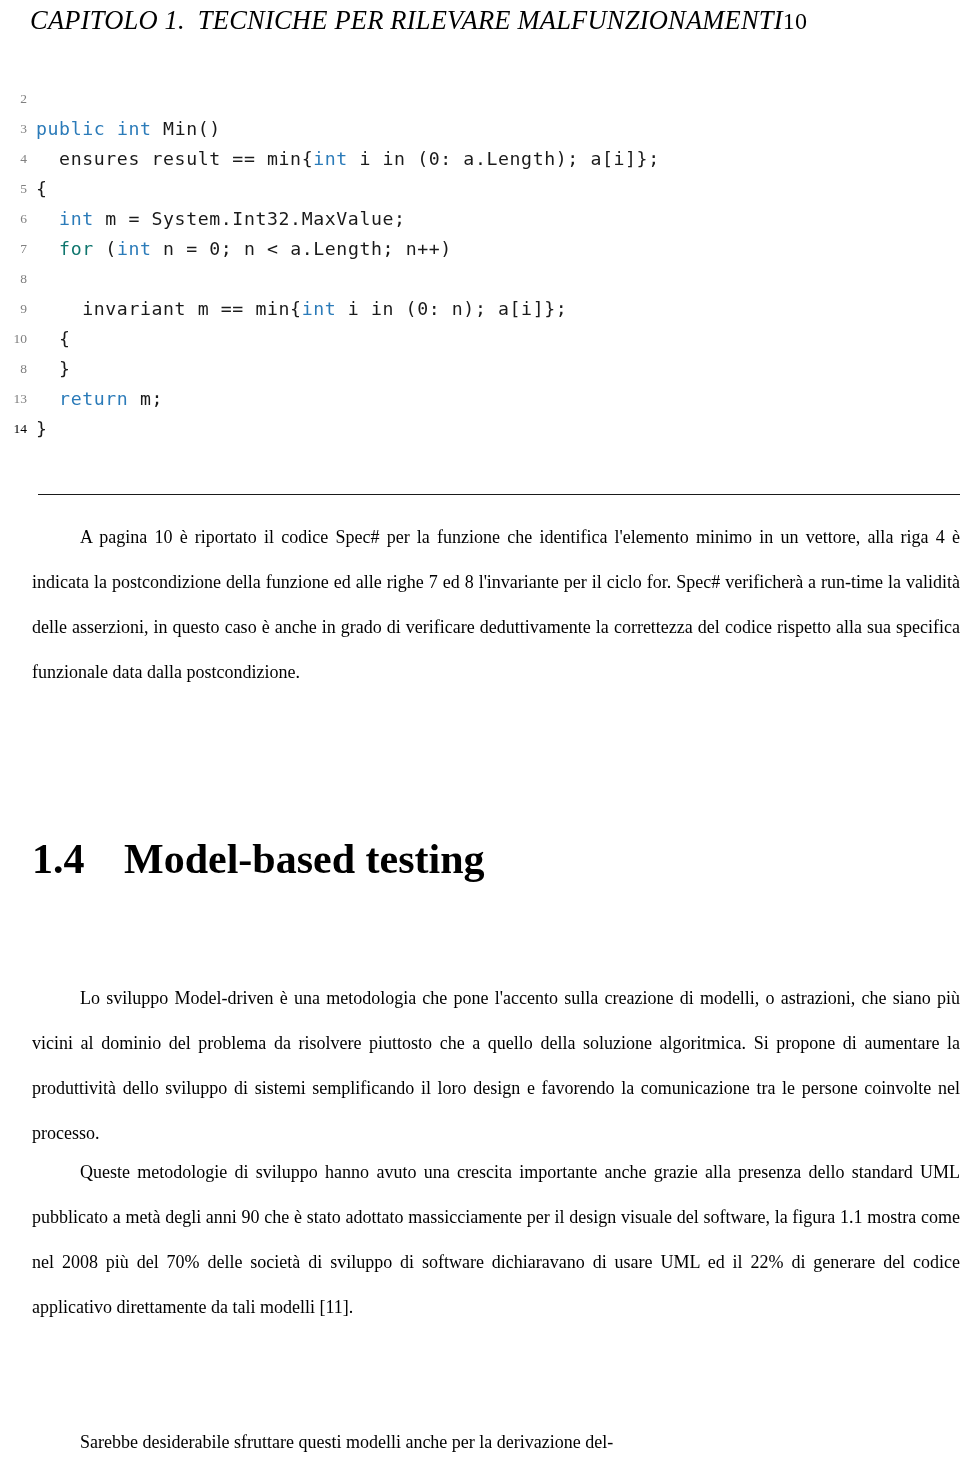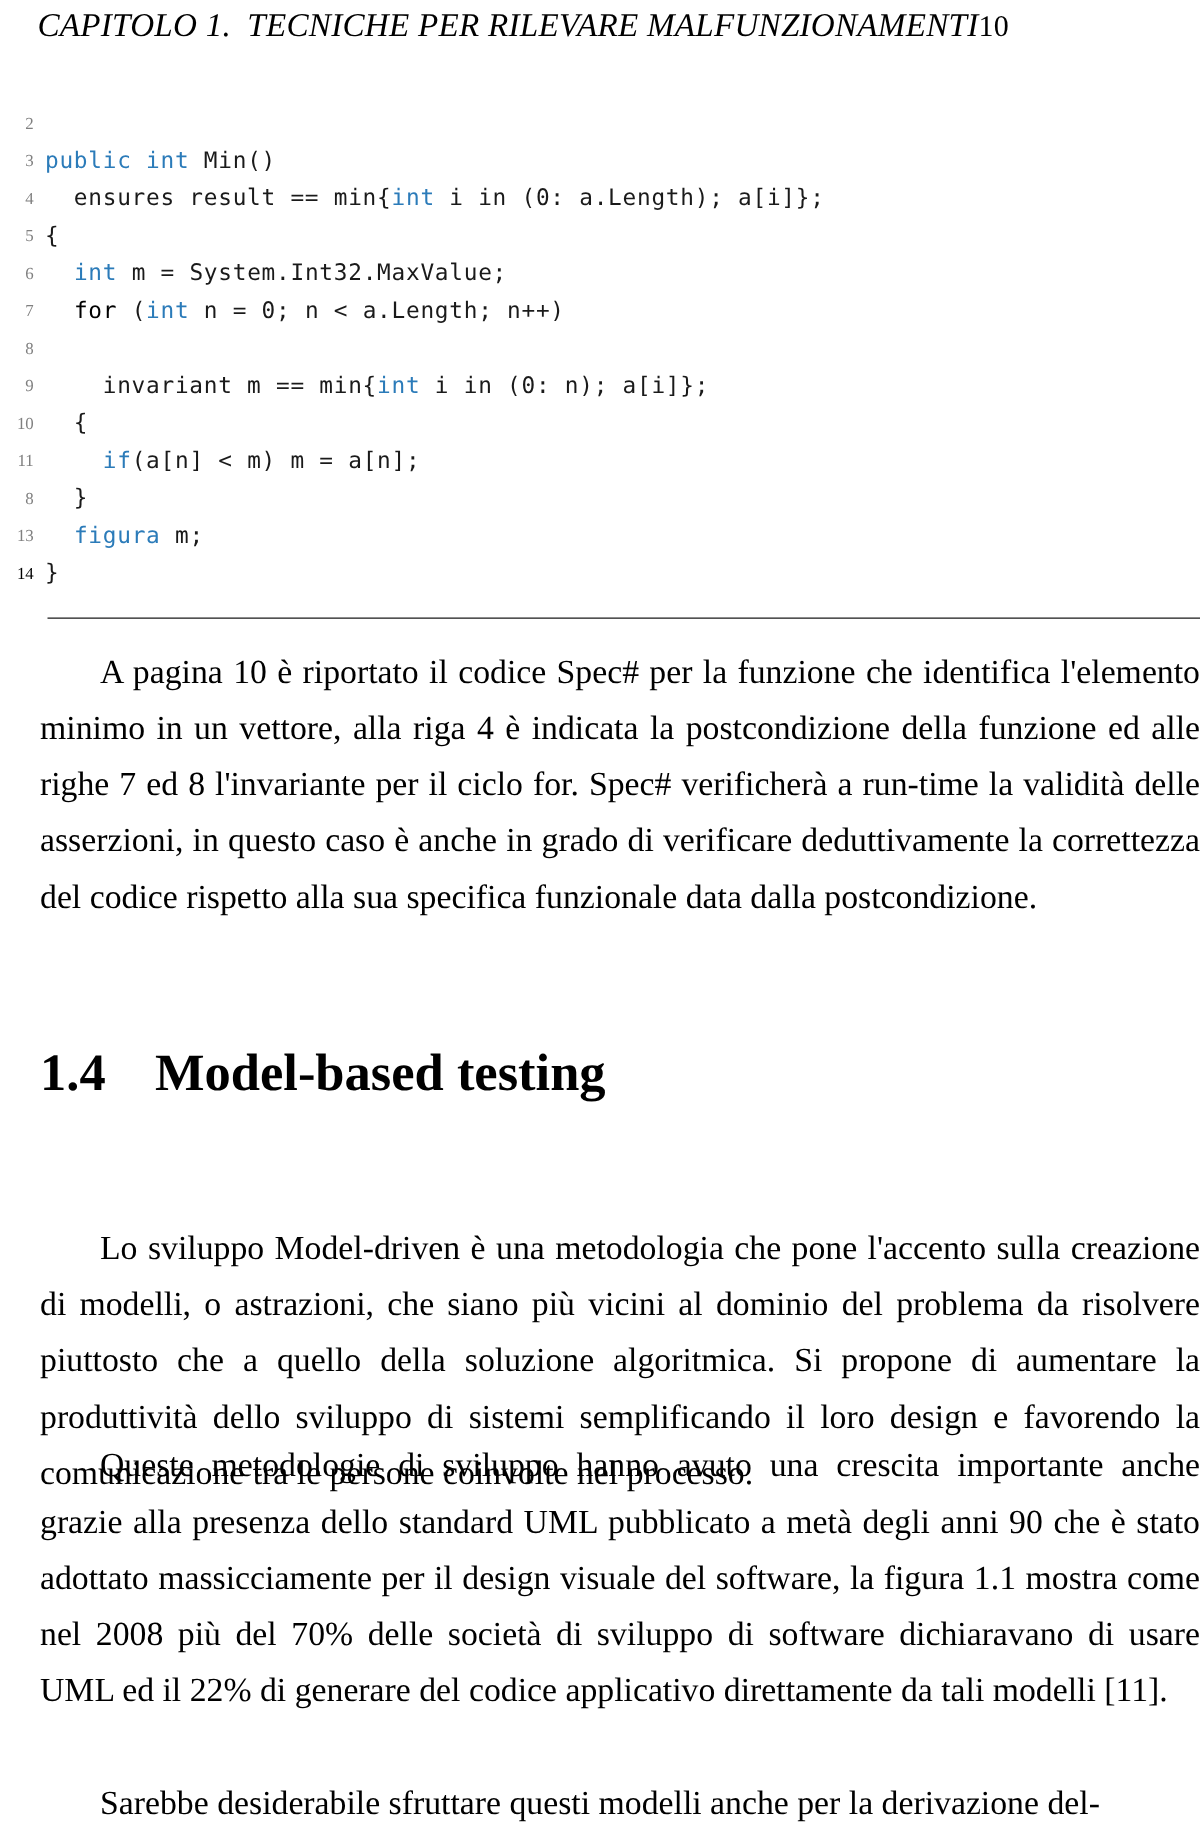--- a/index.html
+++ b/index.html
@@ -85,21 +85,21 @@
     width: 922px;
     height: 0;
     border-top: 1.6px solid #1a1a1a;
   }
 
   
   .prose {
     position: absolute;
     left: 32px;
     width: 928px;
-    font-size: 27px;
+    font-size: 18px;
     line-height: 45px;
     text-align: justify;
     text-justify: inter-word;
   }
   .prose p {
     margin: 0;
     text-indent: 48px;
   }
 
   #para-spec { top: 515px; }
@@ -129,27 +129,26 @@
   <div class="running-header">
     <span class="chapnum">CAPITOLO 1.</span><span class="sep"></span><span class="chaptitle">TECNICHE PER RILEVARE MALFUNZIONAMENTI</span><span class="folio">10</span>
   </div>
 
   <div class="listing" id="listing">
       <div class="code-line"><span class="lineno" style="color: rgb(128, 128, 128);">2</span><span class="codetext"></span></div>
       <div class="code-line"><span class="lineno" style="color: rgb(128, 128, 128);">3</span><span class="codetext"><span class="kw" style="color: rgb(43, 123, 185);">public</span> <span class="kw" style="color: rgb(43, 123, 185);">int</span> Min()</span></div>
       <div class="code-line"><span class="lineno" style="color: rgb(128, 128, 128);">4</span><span class="codetext">  ensures result == min{<span class="kw" style="color: rgb(43, 123, 185);">int</span> i in (0: a.Length); a[i]};</span></div>
       <div class="code-line"><span class="lineno" style="color: rgb(128, 128, 128);">5</span><span class="codetext">{</span></div>
       <div class="code-line"><span class="lineno" style="color: rgb(128, 128, 128);">6</span><span class="codetext">  <span class="kw" style="color: rgb(43, 123, 185);">int</span> m = System.Int32.MaxValue;</span></div>
-      <div class="code-line"><span class="lineno" style="color: rgb(128, 128, 128);">7</span><span class="codetext">  <span class="kw" style="color: #000000;">for</span> (<span class="kw" style="color: rgb(43, 123, 185);">int</span> n = 0; n &lt; a.Length; n++)</span></div>
+      <div class="code-line"><span class="lineno" style="color: rgb(128, 128, 128);">7</span><span class="codetext">  <span class="kw" style="color: #0f766e;">for</span> (<span class="kw" style="color: rgb(43, 123, 185);">int</span> n = 0; n &lt; a.Length; n++)</span></div>
       <div class="code-line"><span class="lineno" style="color: rgb(128, 128, 128);">8</span></div>
       <div class="code-line"><span class="lineno" style="color: rgb(128, 128, 128);">9</span><span class="codetext">    invariant m == min{<span class="kw" style="color: rgb(43, 123, 185);">int</span> i in (0: n); a[i]};</span></div>
       <div class="code-line"><span class="lineno" style="color: rgb(128, 128, 128);">10</span><span class="codetext">  {</span></div>
-      <div class="code-line"><span class="lineno" style="color: rgb(128, 128, 128);">11</span><span class="codetext">    <span class="kw" style="color: rgb(43, 123, 185);">if</span>(a[n] &lt; m) m = a[n];</span></div>
       <div class="code-line"><span class="lineno" style="color: rgb(128, 128, 128);">8</span><span class="codetext">  }</span></div>
-      <div class="code-line"><span class="lineno" style="color: rgb(128, 128, 128);">13</span><span class="codetext">  <span class="kw" style="color: rgb(43, 123, 185);">figura</span> m;</span></div>
+      <div class="code-line"><span class="lineno" style="color: rgb(128, 128, 128);">13</span><span class="codetext">  <span class="kw" style="color: rgb(43, 123, 185);">return</span> m;</span></div>
       <div class="code-line"><span class="lineno" style="color: #000000;">14</span><span class="codetext">}</span></div>
     </div>
   <div class="listing-rule"></div>
 
   <div class="prose" id="para-spec">
     <p>A pagina 10 è riportato il codice Spec# per la funzione che identifica l'elemento minimo in un vettore, alla riga 4 è indicata la postcondizione della funzione ed alle righe 7 ed 8 l'invariante per il ciclo for. Spec# verificherà a run-time la validità delle asserzioni, in questo caso è anche in grado di verificare deduttivamente la correttezza del codice rispetto alla sua specifica funzionale data dalla postcondizione.</p>
   </div>
 
   <div class="section-heading">
     <span class="secnum">1.4</span><span>Model-based testing</span>

